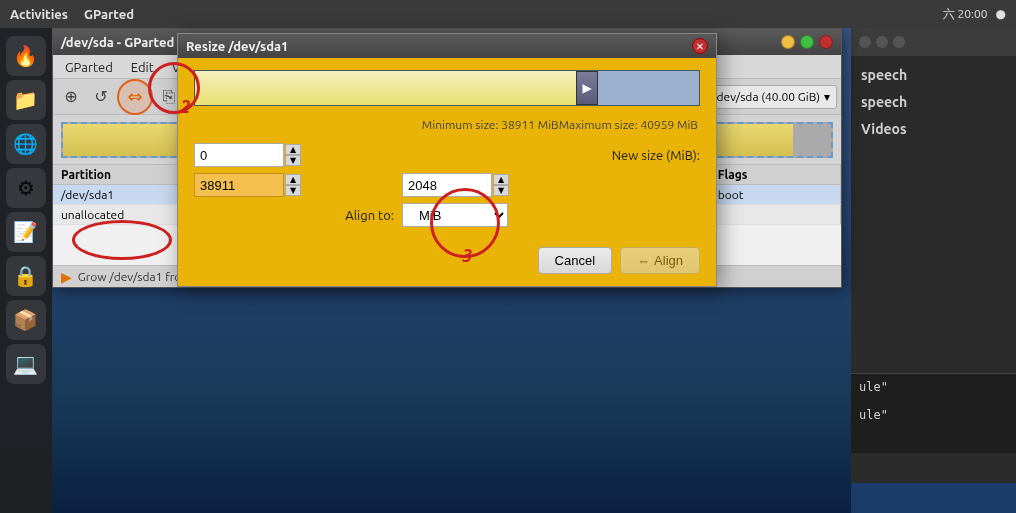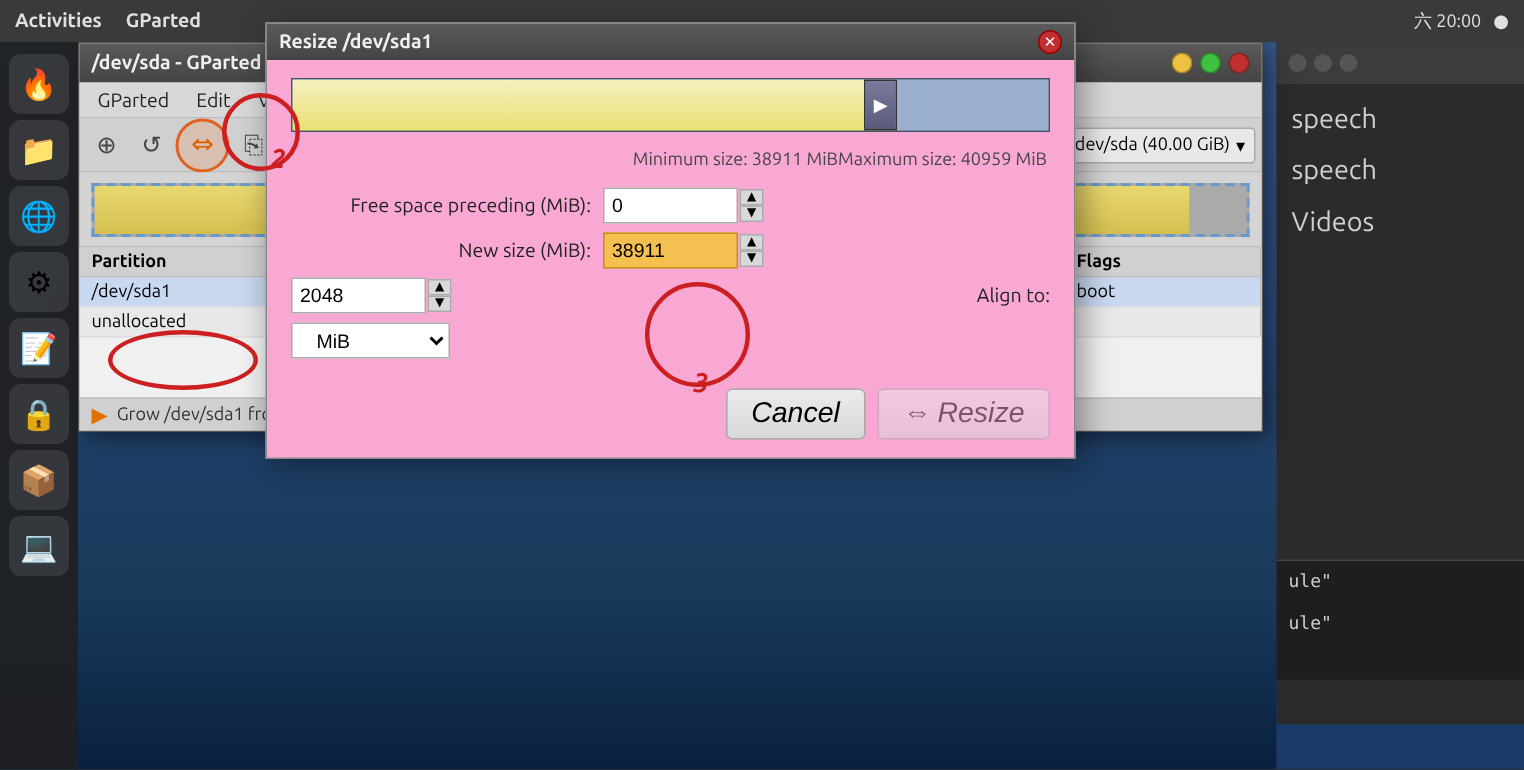--- a/index.html
+++ b/index.html
@@ -99,23 +99,24 @@
     .right-panel-header .win-btns {
       display: flex; gap: 5px;
     }
     .win-btn {
       width: 12px; height: 12px;
       border-radius: 50%;
       background: #555;
     }
     .right-panel-content {
       padding: 6px 10px;
-      font-size: 18px;
+      font-size: 14px;
       color: #d0d0d0;
       line-height: 1.8;
+      font-weight: bold;
     }
     .right-panel-content div {
       cursor: pointer;
       padding: 1px 0;
     }
 
     
     .terminal-text {
       position: absolute;
       right: 0;
@@ -296,21 +297,21 @@
     .dialog-overlay {
       position: absolute;
       top: 26px; left: 0; right: 0; bottom: 22px;
       display: flex;
       align-items: center;
       justify-content: center;
       pointer-events: none;
       z-index: 200;
     }
     .resize-dialog {
-      background: #f9a8d4;
+      background: #eab308;
       border: 1px solid #888;
       box-shadow: 4px 4px 20px rgba(0,0,0,0.4);
       width: 540px;
       pointer-events: all;
     }
     .dialog-titlebar {
       height: 24px;
       background: linear-gradient(180deg, #5a5a5a 0%, #444 100%);
       display: flex;
       align-items: center;
@@ -419,26 +420,26 @@
       line-height: 1;
     }
     .dialog-buttons {
       display: flex;
       justify-content: flex-end;
       gap: 8px;
       padding-top: 4px;
     }
     .dlg-btn {
       padding: 5px 16px;
-      font-size: 19px;
+      font-size: 13px;
       border-radius: 4px;
       border: 1px solid #aaa;
       background: linear-gradient(180deg, #ebebeb 0%, #d8d8d8 100%);
       cursor: pointer;
-      display: flex; align-items: center; gap: 4px; font-style: italic;
+      display: flex; align-items: center; gap: 4px;
     }
     .dlg-btn.disabled {
       opacity: 0.5;
       cursor: default;
     }
 
     
     .ann-circle-toolbar {
       position: absolute;
       left: 148px; top: 62px;
@@ -631,21 +632,20 @@
           </div>
         </div>
 
         <div class="dialog-minmax">
           <span>Minimum size: 38911 MiB</span>
           <span>Maximum size: 40959 MiB</span>
         </div>
 
         <div class="dialog-form">
 
-          <div class="form-label">Free space preceding (MiB):</div>
           <div class="form-input-wrapper">
             <input class="form-input" type="text" value="0" style="">
             <div class="form-spinner">
               <div class="spinner-btn">▲</div>
               <div class="spinner-btn">▼</div>
             </div>
           </div>
 
           <div class="form-label">New size (MiB):</div>
           <div class="form-input-wrapper">
@@ -670,21 +670,21 @@
               <option>MiB</option>
               <option>None</option>
             </select>
           </div>
         </div>
 
         <div class="dialog-buttons">
           <button class="dlg-btn">Cancel</button>
           <button class="dlg-btn disabled">
             <span>⇔</span>
-            <span>Resize</span>
+            <span>Align</span>
           </button>
         </div>
       </div>
     </div>
   </div>
 </div>
 
 <div class="ann-circle-toolbar"></div>
 <div class="ann-label-2">2</div>
 

